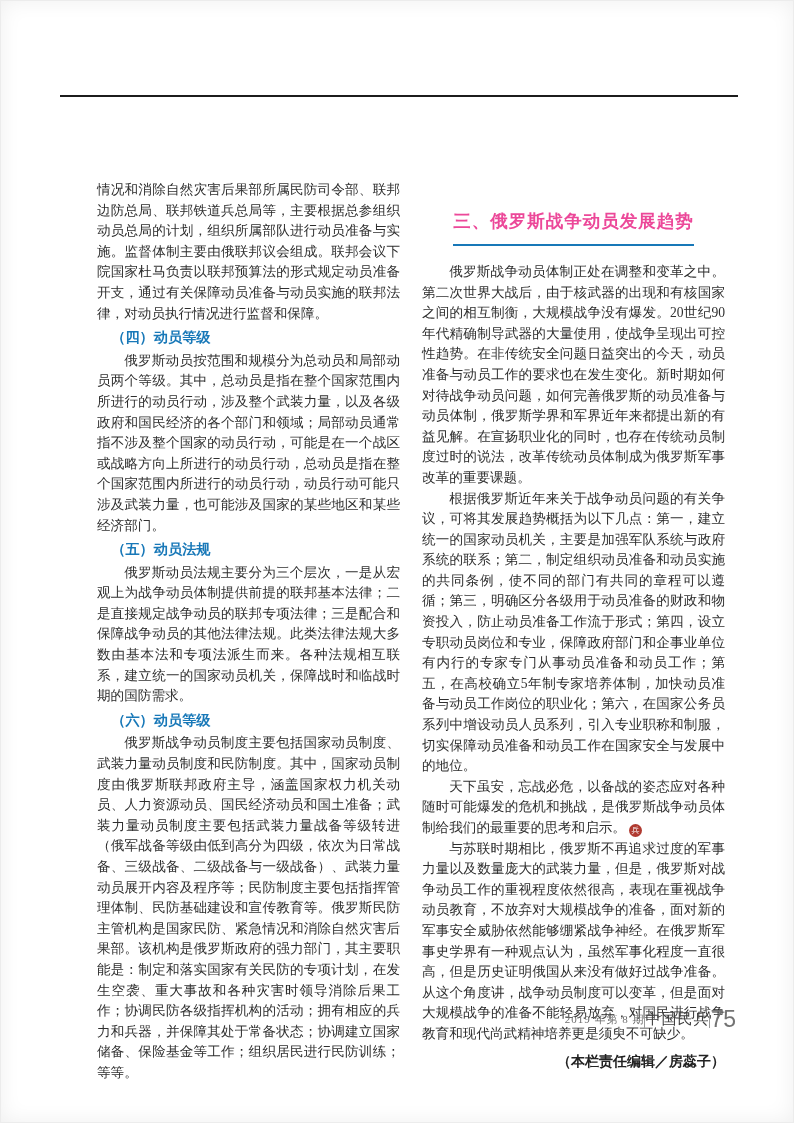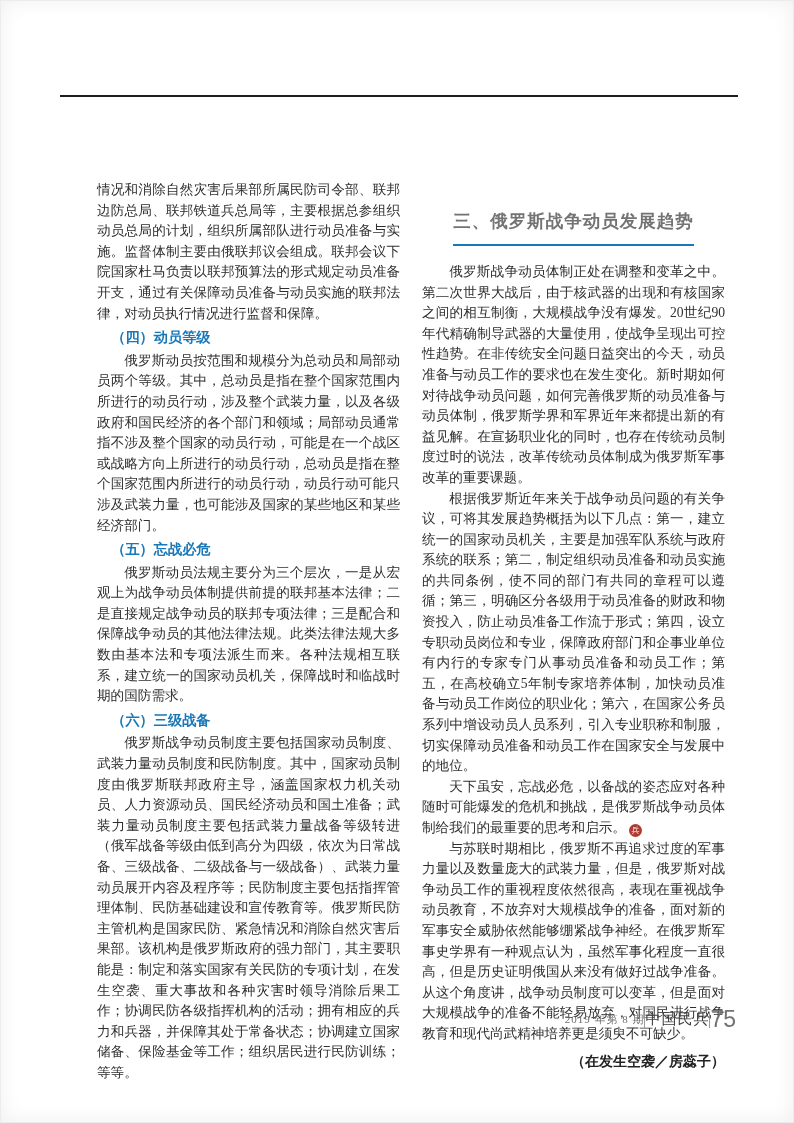--- a/index.html
+++ b/index.html
@@ -54,21 +54,21 @@
     text-align: center;
     margin: 18px 0 16px 0;
   }
   .main-heading {
     display: inline-block;
     margin: 0;
     font-family: "Liberation Sans", "DejaVu Sans", sans-serif;
     font-size: 17.5px;
     font-weight: 700;
     letter-spacing: 1px;
-    color: #737373;
+    color: #ec4899;
     border-bottom: 2px solid #1878b8;
     padding-bottom: 11px;
   }
   .endmark {
     display: inline-block;
     width: 13px;
     height: 13px;
     border-radius: 50%;
     background: #b03a30;
     vertical-align: -1px;
@@ -130,39 +130,39 @@
   <div class="top-rule"></div>
 
   <div class="columns">
 
     <div class="col">
       <p class="body-text no-indent">情况和消除自然灾害后果部所属民防司令部、联邦边防总局、联邦铁道兵总局等，主要根据总参组织动员总局的计划，组织所属部队进行动员准备与实施。监督体制主要由俄联邦议会组成。联邦会议下院国家杜马负责以联邦预算法的形式规定动员准备开支，通过有关保障动员准备与动员实施的联邦法律，对动员执行情况进行监督和保障。</p>
 
       <h3 class="sub-heading">（四）动员等级</h3>
       <p class="body-text">俄罗斯动员按范围和规模分为总动员和局部动员两个等级。其中，总动员是指在整个国家范围内所进行的动员行动，涉及整个武装力量，以及各级政府和国民经济的各个部门和领域；局部动员通常指不涉及整个国家的动员行动，可能是在一个战区或战略方向上所进行的动员行动，总动员是指在整个国家范围内所进行的动员行动，动员行动可能只涉及武装力量，也可能涉及国家的某些地区和某些经济部门。</p>
 
-      <h3 class="sub-heading">（五）忘战必危</h3>
+      <h3 class="sub-heading">（五）动员法规</h3>
       <p class="body-text">俄罗斯动员法规主要分为三个层次，一是从宏观上为战争动员体制提供前提的联邦基本法律；二是直接规定战争动员的联邦专项法律；三是配合和保障战争动员的其他法律法规。此类法律法规大多数由基本法和专项法派生而来。各种法规相互联系，建立统一的国家动员机关，保障战时和临战时期的国防需求。</p>
 
-      <h3 class="sub-heading">（六）三级战备</h3>
+      <h3 class="sub-heading">（六）动员等级</h3>
       <p class="body-text">俄罗斯战争动员制度主要包括国家动员制度、武装力量动员制度和民防制度。其中，国家动员制度由俄罗斯联邦政府主导，涵盖国家权力机关动员、人力资源动员、国民经济动员和国土准备；武装力量动员制度主要包括武装力量战备等级转进（俄军战备等级由低到高分为四级，依次为日常战备、三级战备、二级战备与一级战备）、武装力量动员展开内容及程序等；民防制度主要包括指挥管理体制、民防基础建设和宣传教育等。俄罗斯民防主管机构是国家民防、紧急情况和消除自然灾害后果部。该机构是俄罗斯政府的强力部门，其主要职能是：制定和落实国家有关民防的专项计划，在发生空袭、重大事故和各种灾害时领导消除后果工作；协调民防各级指挥机构的活动；拥有相应的兵力和兵器，并保障其处于常备状态；协调建立国家储备、保险基金等工作；组织居民进行民防训练；等等。</p>
     </div>
 
     <div class="col">
       <div class="main-heading-wrap">
         <h2 class="main-heading">三、俄罗斯战争动员发展趋势</h2>
       </div>
 
       <p class="body-text">俄罗斯战争动员体制正处在调整和变革之中。第二次世界大战后，由于核武器的出现和有核国家之间的相互制衡，大规模战争没有爆发。20世纪90年代精确制导武器的大量使用，使战争呈现出可控性趋势。在非传统安全问题日益突出的今天，动员准备与动员工作的要求也在发生变化。新时期如何对待战争动员问题，如何完善俄罗斯的动员准备与动员体制，俄罗斯学界和军界近年来都提出新的有益见解。在宣扬职业化的同时，也存在传统动员制度过时的说法，改革传统动员体制成为俄罗斯军事改革的重要课题。</p>
       <p class="body-text">根据俄罗斯近年来关于战争动员问题的有关争议，可将其发展趋势概括为以下几点：第一，建立统一的国家动员机关，主要是加强军队系统与政府系统的联系；第二，制定组织动员准备和动员实施的共同条例，使不同的部门有共同的章程可以遵循；第三，明确区分各级用于动员准备的财政和物资投入，防止动员准备工作流于形式；第四，设立专职动员岗位和专业，保障政府部门和企事业单位有内行的专家专门从事动员准备和动员工作；第五，在高校确立5年制专家培养体制，加快动员准备与动员工作岗位的职业化；第六，在国家公务员系列中增设动员人员系列，引入专业职称和制服，切实保障动员准备和动员工作在国家安全与发展中的地位。</p>
       <p class="body-text"><span>天下虽安，忘战必危，以备战的姿态应对各种随时可能爆发的危机和挑战，是俄罗斯战争动员体制给我们的最重要的思考和启示。</span><span class="endmark"><span class="endmark-glyph">兵</span></span></p>
 
       <p class="body-text">与苏联时期相比，俄罗斯不再追求过度的军事力量以及数量庞大的武装力量，但是，俄罗斯对战争动员工作的重视程度依然很高，表现在重视战争动员教育，不放弃对大规模战争的准备，面对新的军事安全威胁依然能够绷紧战争神经。在俄罗斯军事史学界有一种观点认为，虽然军事化程度一直很高，但是历史证明俄国从来没有做好过战争准备。从这个角度讲，战争动员制度可以变革，但是面对大规模战争的准备不能轻易放弃，对国民进行战争教育和现代尚武精神培养更是须臾不可缺少。</p>
 
-      <p class="editor-credit">（在发生空袭／房蕊子）</p>
+      <p class="editor-credit">（本栏责任编辑／房蕊子）</p>
     </div>
 
   </div>
 
   <div class="footer">
     <span class="footer-issue">2019 年第 8 期</span>
     <span class="footer-sep"></span>
     <span class="footer-mag">中国民兵</span>
     <span class="footer-sep"></span>
     <span class="footer-page">75</span>

